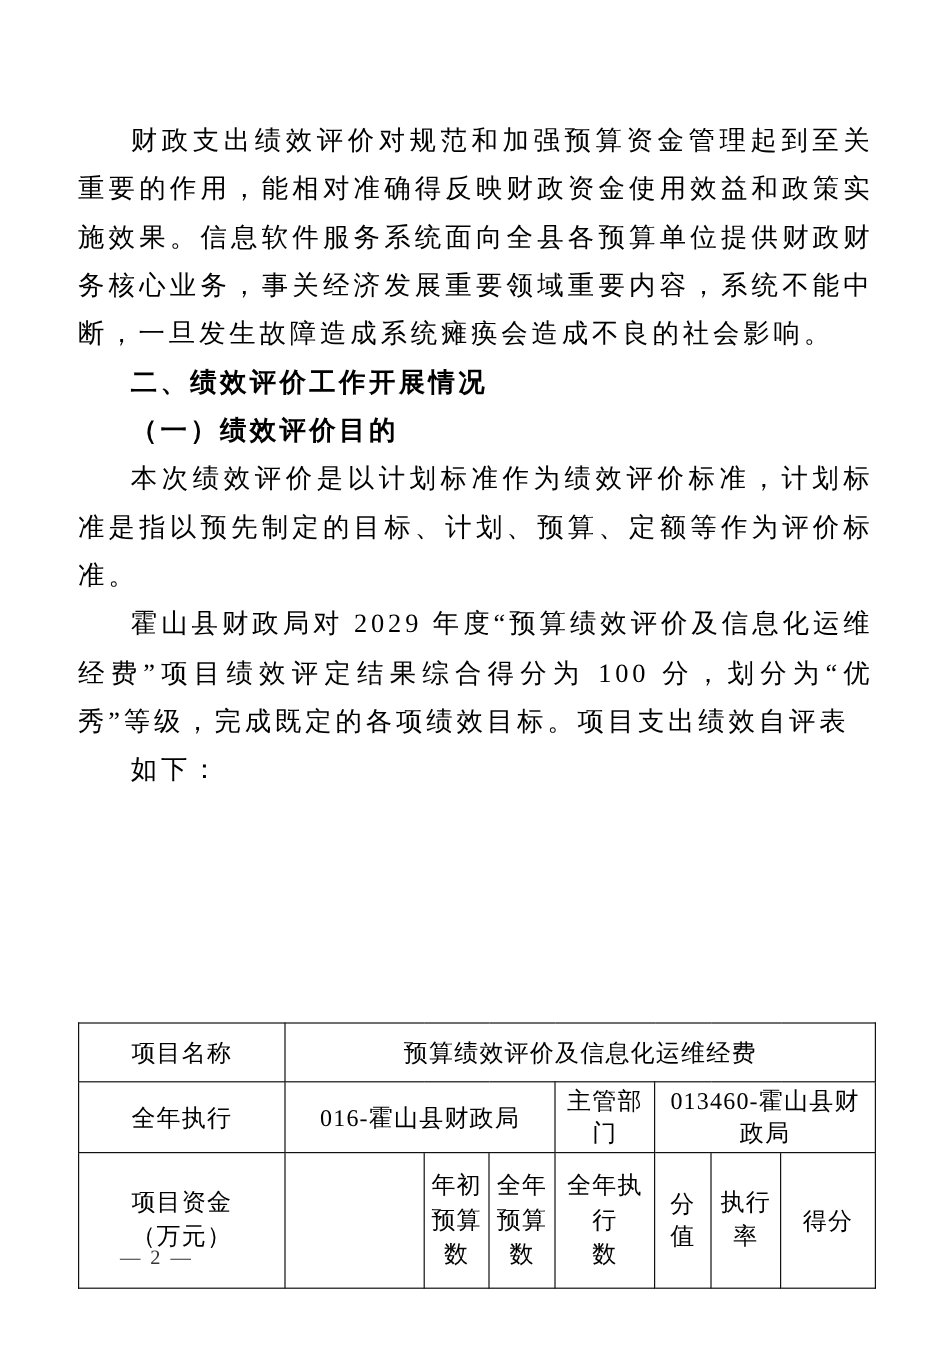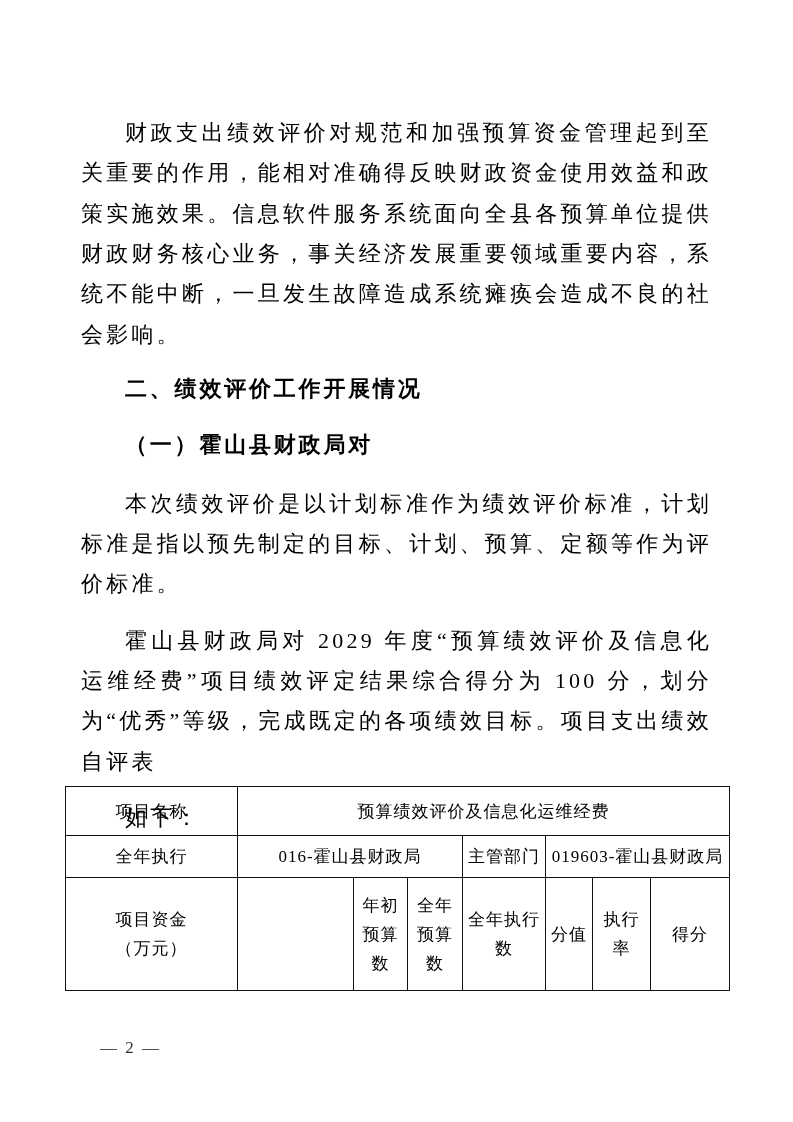--- a/index.html
+++ b/index.html
@@ -12,36 +12,36 @@
     color: #000;
   }
   .content {
     position: absolute;
     left: 65px; top: 97px; width: 663px;
     font-size: 22px;
     line-height: 40.35px;
     letter-spacing: 3.2px;
   }
   .content p {
-    margin: 16px;
+    margin: 0;
     text-indent: 44px;
     text-align: justify;
     text-align-last: left;
   }
   .heading {
-    font-family: Liberation Mono, monospace;
+    font-family: Liberation Sans, sans-serif;
     font-weight: 700;
     letter-spacing: 2.8px;
   }
   .doc-table {
     position: absolute;
-    left: 65px; top: 786px; width: 664px;
+    left: 65px; top: 852px; width: 664px;
     border-collapse: collapse;
     table-layout: fixed;
-    font-size: 17px;
+    font-size: 20px;
   }
   .doc-table td {
     border: 1px solid #111;
     text-align: center;
     vertical-align: middle;
     padding: 2px 3px;
     letter-spacing: 1px;
     overflow: hidden;
   }
   .doc-table tr.r1 { height: 49px; }
@@ -55,21 +55,21 @@
     letter-spacing: 2px;
     color: #333;
   }
 </style>
 </head>
 <body>
 
 <div class="content">
   <p>财政支出绩效评价对规范和加强预算资金管理起到至关重要的作用，能相对准确得反映财政资金使用效益和政策实施效果。信息软件服务系统面向全县各预算单位提供财政财务核心业务，事关经济发展重要领域重要内容，系统不能中断，一旦发生故障造成系统瘫痪会造成不良的社会影响。</p>
   <p class="heading">二、绩效评价工作开展情况</p>
-  <p class="heading">（一）霍山县财政局对</p>
+  <p class="heading">（一）绩效评价目的</p>
   <p>本次绩效评价是以计划标准作为绩效评价标准，计划标准是指以预先制定的目标、计划、预算、定额等作为评价标准。</p>
   <p>霍山县财政局对 2029 年度“预算绩效评价及信息化运维经费”项目绩效评定结果综合得分为 100 分，划分为“优秀”等级，完成既定的各项绩效目标。项目支出绩效自评表</p>
   <p>如下：</p>
 </div>
 
 <table class="doc-table">
   <colgroup>
     <col style="width:172px">
     <col style="width:116px">
     <col style="width:54px">
@@ -81,21 +81,21 @@
   </colgroup>
   <tbody>
       <tr class="r1">
     <td>项目名称</td>
     <td colspan="7">预算绩效评价及信息化运维经费</td>
   </tr>
   <tr class="r2">
     <td>全年执行</td>
     <td colspan="3">016-霍山县财政局</td>
     <td>主管部门</td>
-    <td colspan="3">019603-霍山县财政局</td>
+    <td colspan="3">013460-霍山县财政局</td>
   </tr>
   <tr class="r3">
     <td class="pre">项目资金
 （万元）</td>
     <td></td>
     <td class="pre">年初
 预算
 数</td>
     <td class="pre">全年
 预算

